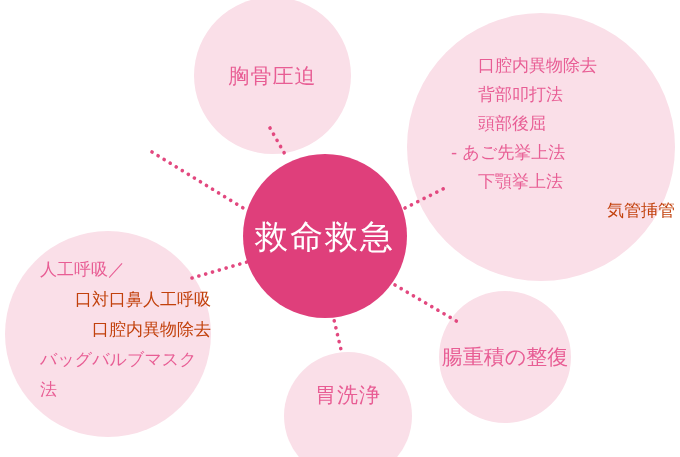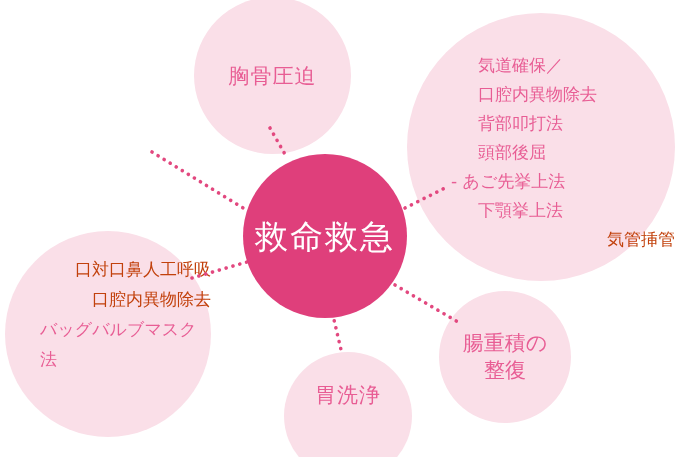--- a/index.html
+++ b/index.html
@@ -32,21 +32,21 @@
     font-size:21px;line-height:31px;text-align:center;}
   .node-airway{left:407px;top:13px;width:268px;height:268px;
     padding:38px 0 0 71px;font-size:17px;line-height:29px;}
   .node-airway .outdent{margin-left:-27px;}
   .node-resp{left:5px;top:231px;width:206px;height:206px;
     padding:23px 0 0 35px;font-size:17px;line-height:30px;}
   .node-gastric{left:284px;top:352px;width:128px;height:128px;
     padding-top:31px;text-align:center;
     font-size:21px;line-height:24px;letter-spacing:1px;}
   .node-intus{left:439px;top:291px;width:132px;height:132px;
-    display:flex;flex-direction:column;align-items:center;justify-content:center;
+    display:flex;flex-direction:row;align-items:center;justify-content:center;
     font-size:21px;line-height:27px;text-align:center;}
 </style>
 </head>
 <body>
 
 <div class="canvas">
 
   <svg class="connectors" width="680" height="457" viewBox="0 0 680 457">
     <g stroke="#e2487f" stroke-width="3.6" stroke-linecap="round" stroke-dasharray="0.1 7">
       <line x1="270" y1="128" x2="286" y2="156"></line>
@@ -57,30 +57,30 @@
       <line x1="395" y1="285" x2="458" y2="322"></line>
     </g>
   </svg>
 
   <div class="circle light node-top pink">
     <span>胸骨圧迫</span>
   </div>
 
 
   <div class="circle light node-airway">
-    <div class="pink">気道確保／</div>
     <div class="pink">口腔内異物除去</div>
     <div class="pink">背部叩打法</div>
     <div class="pink">頭部後屈</div>
     <div class="outdent pink">- あご先挙上法</div>
     <div class="pink">下顎挙上法</div>
     <div class="black">気管挿管</div>
   </div>
 
   <div class="circle light node-resp">
+    <div class="pink">人工呼吸／</div>
     <div class="black">口対口鼻人工呼吸</div>
     <div class="black">口腔内異物除去</div>
     <div class="pink">バッグバルブマスク法</div>
   </div>
 
   <div class="circle light node-gastric pink">
     <span>胃洗浄</span>
   </div>
 
   <div class="circle light node-intus pink">

